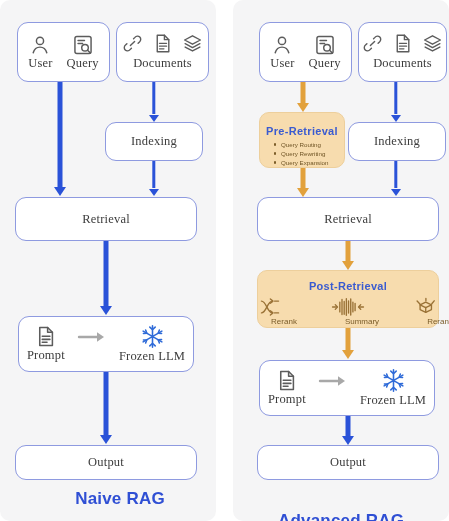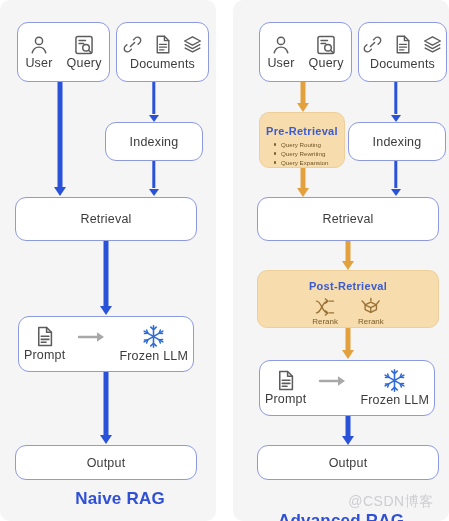--- a/index.html
+++ b/index.html
@@ -13,21 +13,21 @@
   
   .panel{position:absolute;top:0;height:521px;background:#f5f5f6;border-radius:10px;}
   #panel-naive{left:0;width:216px;}
   #panel-advanced{left:233px;width:216px;}
 
   
   .node{
     position:absolute;box-sizing:border-box;
     background:#ffffff;border:1.4px solid #8e9ae0;border-radius:11px;
     display:flex;align-items:center;justify-content:center;
-    color:#3c3c3c;font-size:12.5px;letter-spacing:.2px;
+    color:#3c3c3c;font-size:12.5px;letter-spacing:.2px;font-family:Liberation Serif, serif;
   }
   .node.tall{flex-direction:column;}
   .iconrow{display:flex;align-items:center;justify-content:center;gap:14px;}
   .iconcell{display:flex;flex-direction:column;align-items:center;gap:1px;}
   .iconcell .lbl{font-size:12.5px;color:#3c3c3c;line-height:1.1;}
   .glyphs{display:flex;align-items:center;justify-content:center;gap:9px;}
   .cap{font-size:12.5px;color:#3c3c3c;margin-top:2px;}
 
   svg{display:block;}
   .st{fill:none;stroke:#5c5c5c;stroke-width:1.6;stroke-linecap:round;stroke-linejoin:round;}
@@ -55,21 +55,21 @@
   .bullets{margin:3px 0 0 0;padding:0;list-style:none;align-self:flex-start;}
   .bullets li{
     position:relative;color:#6f5425;font-size:6.2px;line-height:9px;
     padding-left:9px;white-space:nowrap;
   }
   .bullets li::before{
     content:"";position:absolute;left:2px;top:3.4px;
     width:2.4px;height:2.4px;border-radius:50%;background:#7b5d28;
   }
   .stage-icons{display:flex;align-items:flex-start;justify-content:center;gap:20px;margin-top:5px;}
-  .stage-icons .iconcell .lbl{font-size:8px;color:#7a5c2a;}
+  .stage-icons .iconcell .lbl{font-size:8px;color:#7a5c2a;margin-left:28px;}
 
   
   .caption{
     position:absolute;text-align:center;
     color:#2f4fd4;font-size:17px;font-weight:bold;letter-spacing:.2px;
   }
 
   
   .watermark{
     position:absolute;left:333px;top:487px;width:116px;height:30px;
@@ -316,20 +316,34 @@
               <path class="sto" d="M2.6 4.5C8 4.5 9 17.5 14.6 17.5"></path>
               <path class="sto" d="M12.4 2.2l2.9 2.3-2.9 2.3"></path>
               <path class="sto" d="M12.4 15.2l2.9 2.3-2.9 2.3"></path>
               <path class="sto" d="M17 4.5h4.4M17 17.5h4.4"></path>
             </svg>
         </span>
         <span class="lbl">Rerank</span>
       </div>
       <div class="iconcell">
         <span>
+          <svg width="34" height="20" viewBox="0 0 36 22">
+            <g class="sto">
+              <path d="M1 11h4.6"></path>
+                <path d="M4 8.4L6.4 11 4 13.6"></path>
+              <path d="M35 11h-4.6"></path>
+                <path d="M32 8.4L29.6 11 32 13.6"></path>
+              <path d="M9 5.6v10.8M11.4 2.8v16.4M13.8 5v14M16.2 1.8v18.4M18.6 4.4v13.2M21 2.2v17.6M23.4 5.6v10.8M25.8 7v8"></path>
+            </g>
+          </svg>
+        </span>
+        <span class="lbl">Summary</span>
+      </div>
+      <div class="iconcell">
+        <span>
           <svg width="24" height="20" viewBox="0 0 26 22">
             <g class="sto">
               <path d="M6.5 8.6l6.2-3 6.3 3-6.3 3z"></path>
               <path d="M6.5 8.6v5.2l6.2 3 6.3-3V8.6"></path>
               <path d="M12.7 11.6v5.2"></path>
               <path d="M3.2 4.4l3.1 3.2M22 4.2l-2.6 3.2M12.9 1.6v2.6"></path>
             </g>
           </svg>
         </span>
         <span class="lbl">Rerank</span>
@@ -380,15 +394,14 @@
     <div class="shaft" style="height:21px;"></div>
       <div class="head"></div>
   </div>
 
   <div class="node" style="left:257px;top:445px;width:182px;height:35px;">
     <span>Output</span>
   </div>
 
   <div class="caption" style="left:233px;top:511px;width:216px;">Advanced RAG</div>
 
-  <div class="watermark">@CSDN博客</div>
 
 </div>
 
 </body></html>

